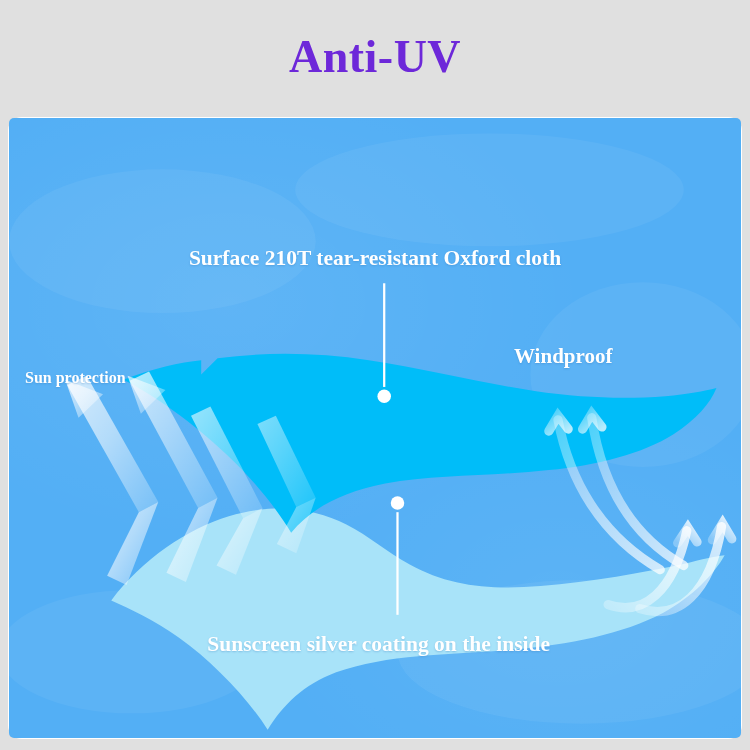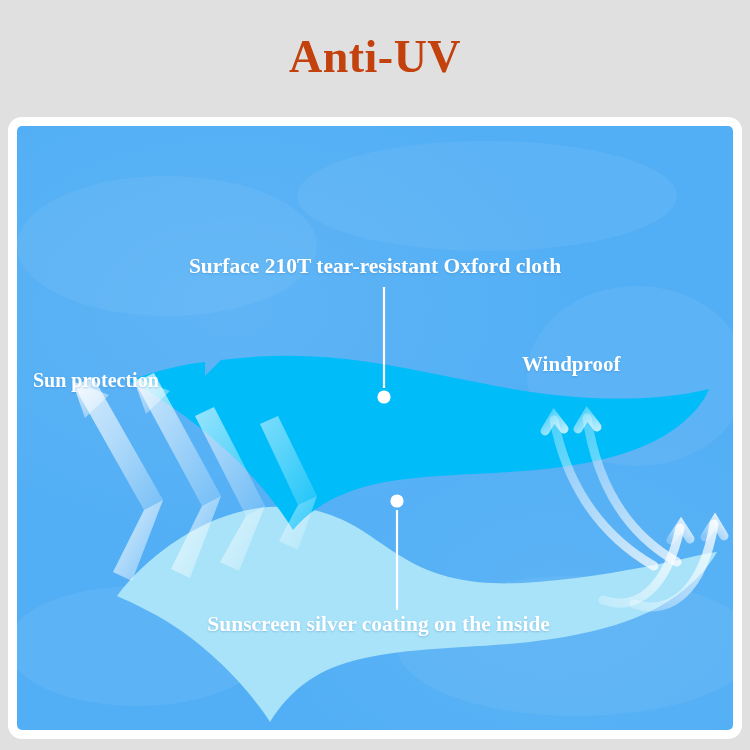--- a/index.html
+++ b/index.html
@@ -24,37 +24,37 @@
     width: 750px;
     height: 118px;
     display: flex;
     align-items: center;
     justify-content: center;
   }
   #page-title {
     font-family: "Liberation Serif", "DejaVu Serif", serif;
     font-size: 46px;
     font-weight: 700;
-    color: #c2410c;
+    color: #6d28d9;
     letter-spacing: 0.5px;
     line-height: 1;
     margin: 5px;
     padding-bottom: 4px;
   }
   
   #panel-frame {
     position: absolute;
     left: 8px;
     top: 117px;
     width: 734px;
     height: 622px;
     background: #ffffff;
     border-radius: 14px;
     box-sizing: border-box;
-    padding: 9px;
+    padding: 1px;
   }
   #diagram-panel {
     position: relative;
     width: 100%;
     height: 100%;
     border-radius: 5px;
     overflow: hidden;
     background:
       radial-gradient(ellipse 70% 55% at 30% 30%, rgba(255,255,255,0.07), rgba(255,255,255,0) 70%),
       radial-gradient(ellipse 60% 50% at 75% 78%, rgba(255,255,255,0.05), rgba(255,255,255,0) 70%),
@@ -80,27 +80,27 @@
   }
   #label-surface {
     left: 50%;
     transform: translateX(-50%);
     top: 130px;
     font-size: 21.5px;
   }
   #label-inside {
     left: 50.5%;
     transform: translateX(-50%);
-    top: 488px;
+    top: 516px;
     font-size: 21.5px;
   }
   #label-sun {
     left: 16px;
-    top: 244px;
-    font-size: 20px;
+    top: 252px;
+    font-size: 16px;
   }
   #label-wind {
     left: 505px;
     top: 228px;
     font-size: 21px;
   }
 </style>
 </head>
 <body>
 

